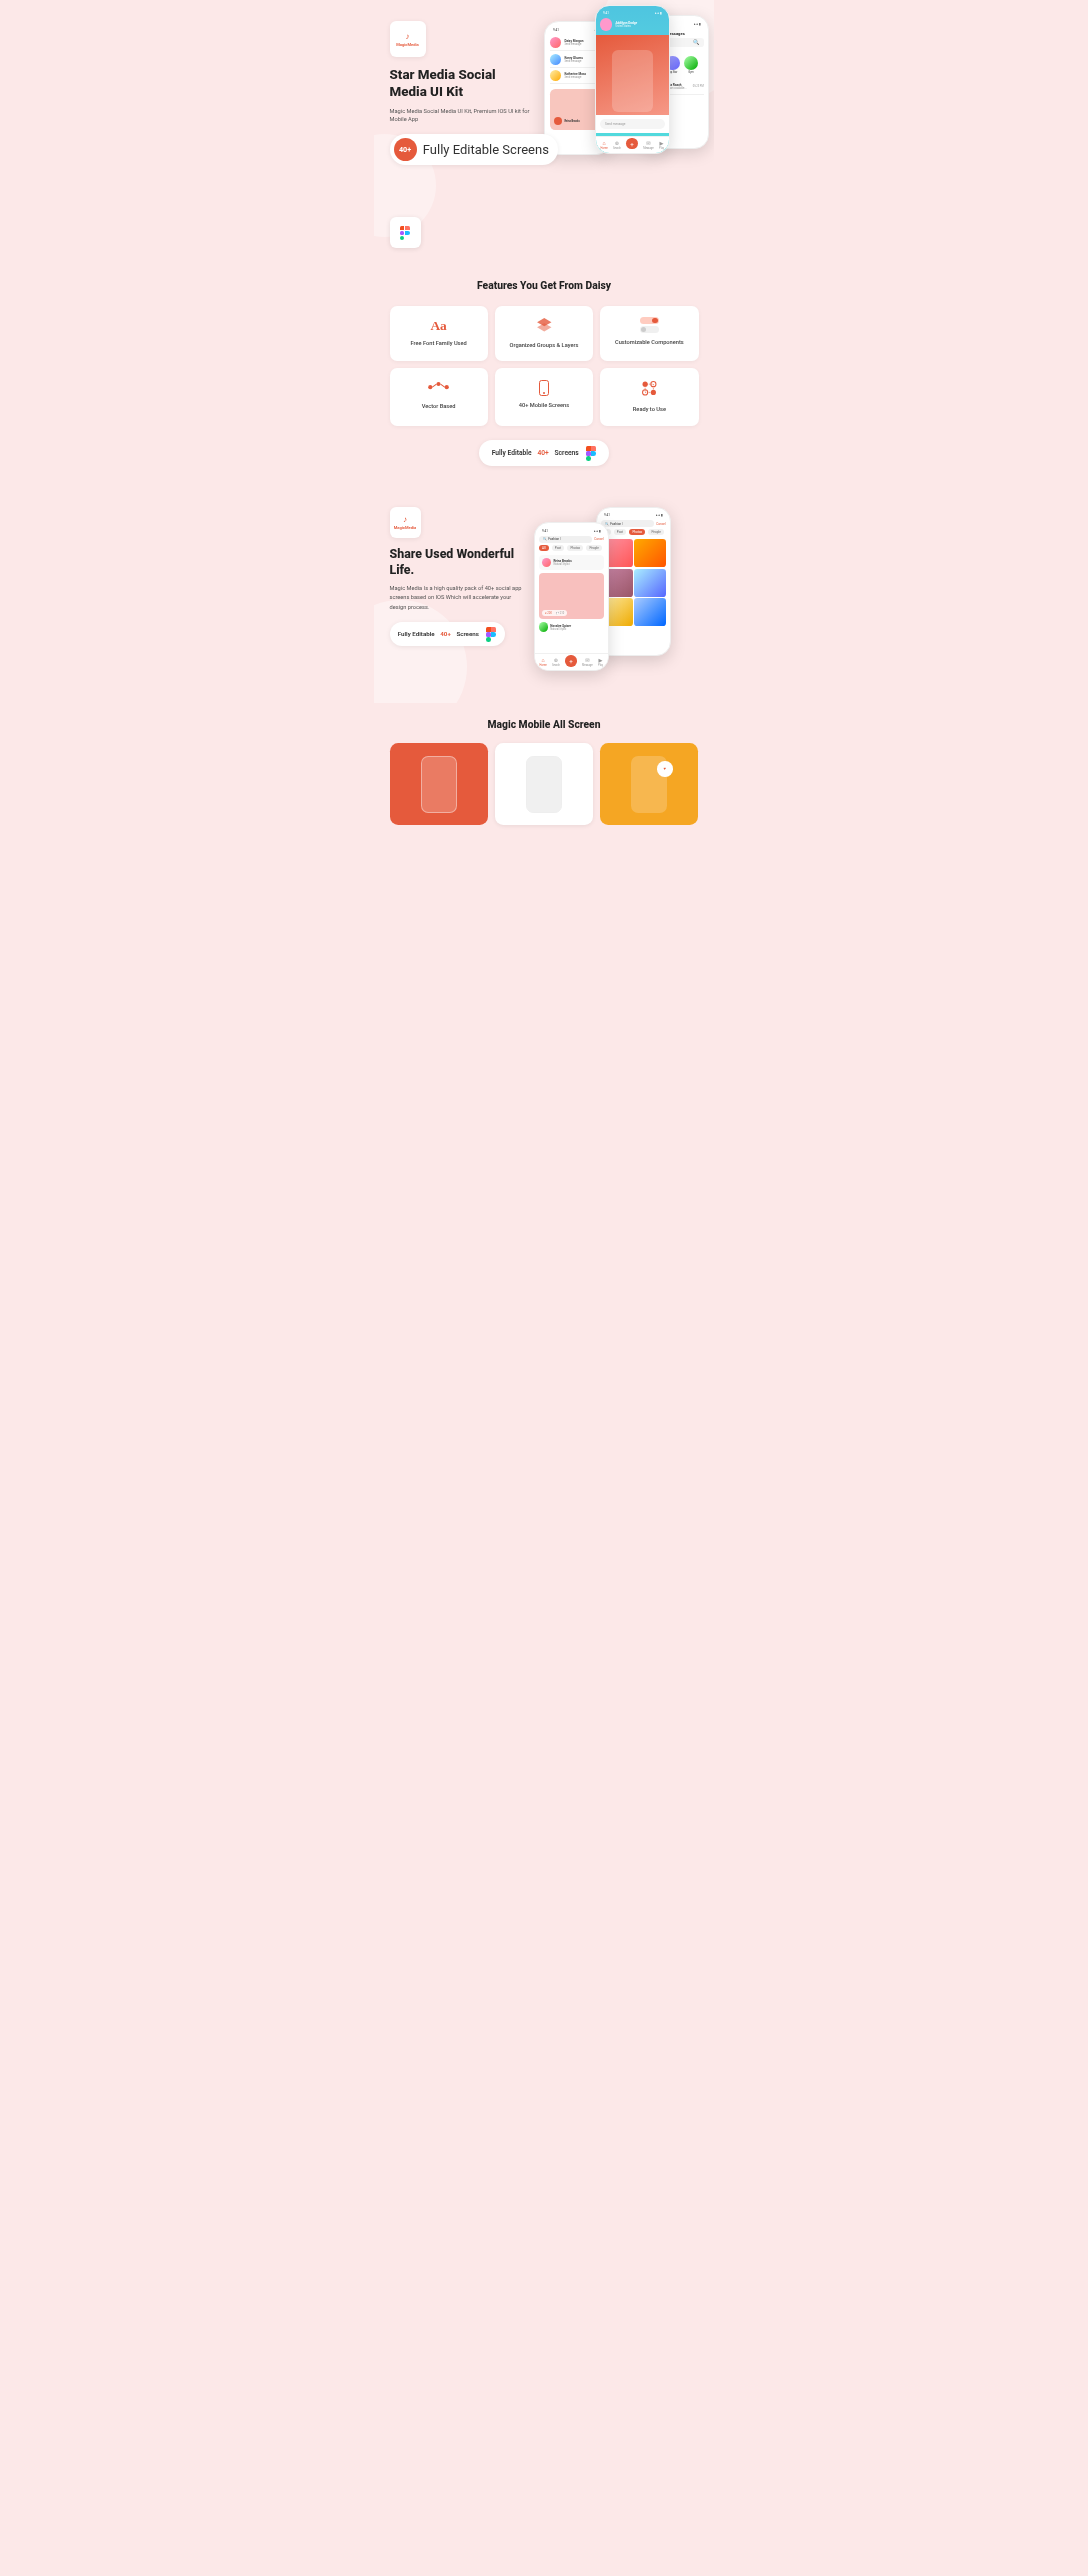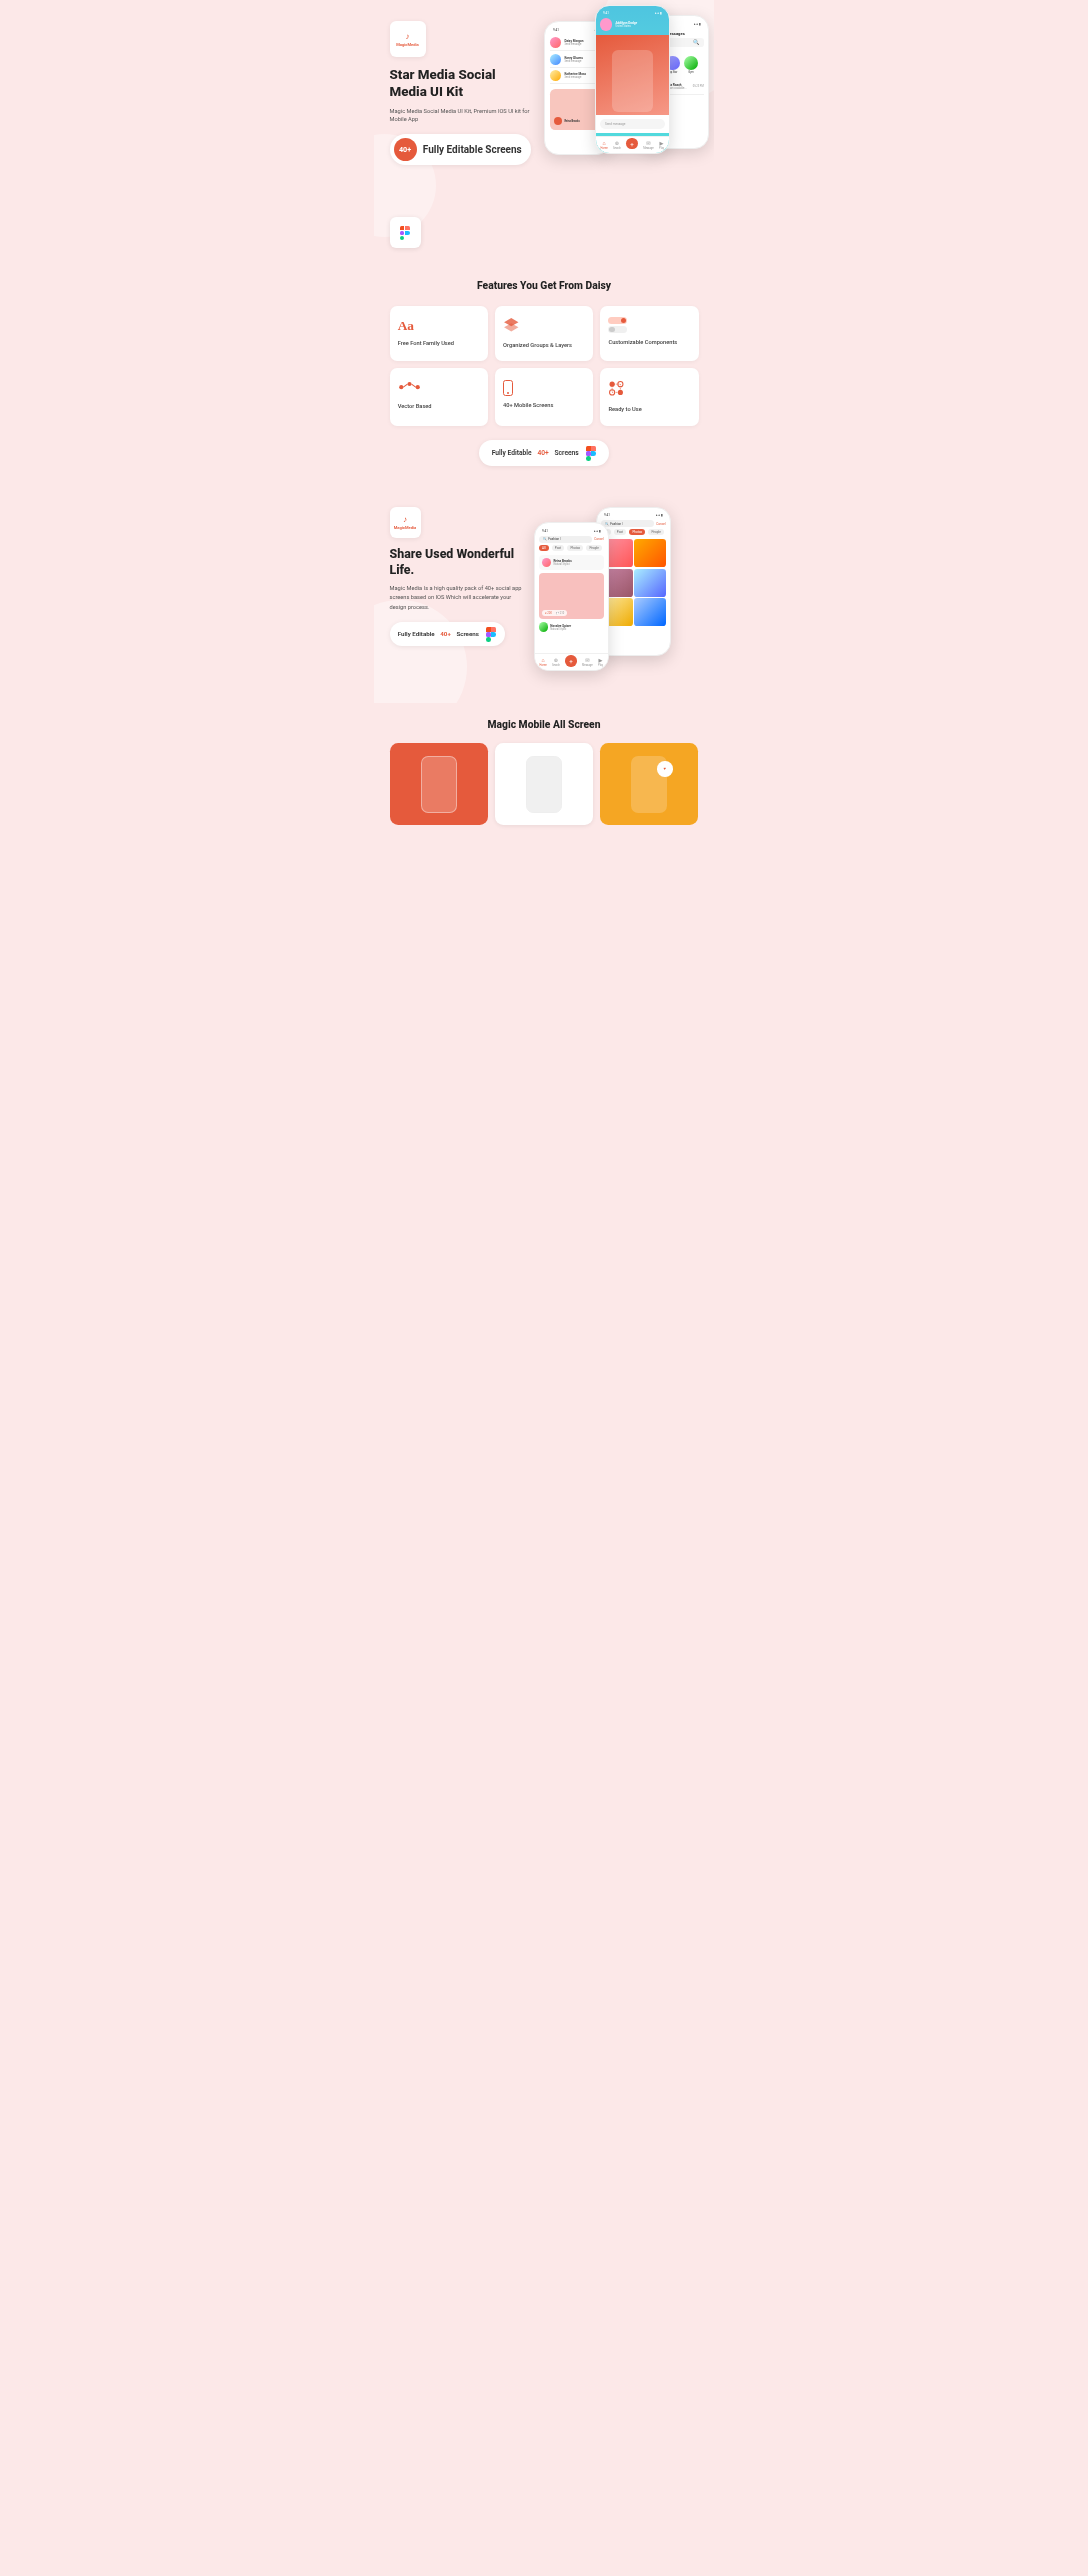--- a/index.html
+++ b/index.html
@@ -90,22 +90,22 @@
       border-radius: 50%;
       width: 23px; height: 23px;
       display: flex;
       align-items: center;
       justify-content: center;
       font-size: 7.2px;
       font-weight: 700;
       margin-right: 6.2px;
     }
     .hero-badge-text {
-      font-size: 10px;
-      font-weight: 700;
+      font-size: 13px;
+      font-weight: 400;
       color: #333;
     }
 
     
     .figma-box {
       background: white;
       border-radius: 6.2px;
       width: 31px; height: 31px;
       display: flex;
       align-items: center;
@@ -134,21 +134,21 @@
       grid-template-columns: repeat(3, 1fr);
       gap: 7.2px;
       margin-bottom: 14.4px;
     }
     .feature-card {
       background: white;
       border-radius: 7.2px;
       padding: 11.3px 8.2px;
       display: flex;
       flex-direction: column;
-      align-items: flex-start;
+      align-items: center;
       text-align: center;
       box-shadow: 0 1px 4.1px rgba(0,0,0,0.05);
     }
     .feature-icon {
       font-size: 14.4px;
       margin-bottom: 6.2px;
       color: #e55a3c;
     }
     .feature-label {
       font-size: 5.7px;

